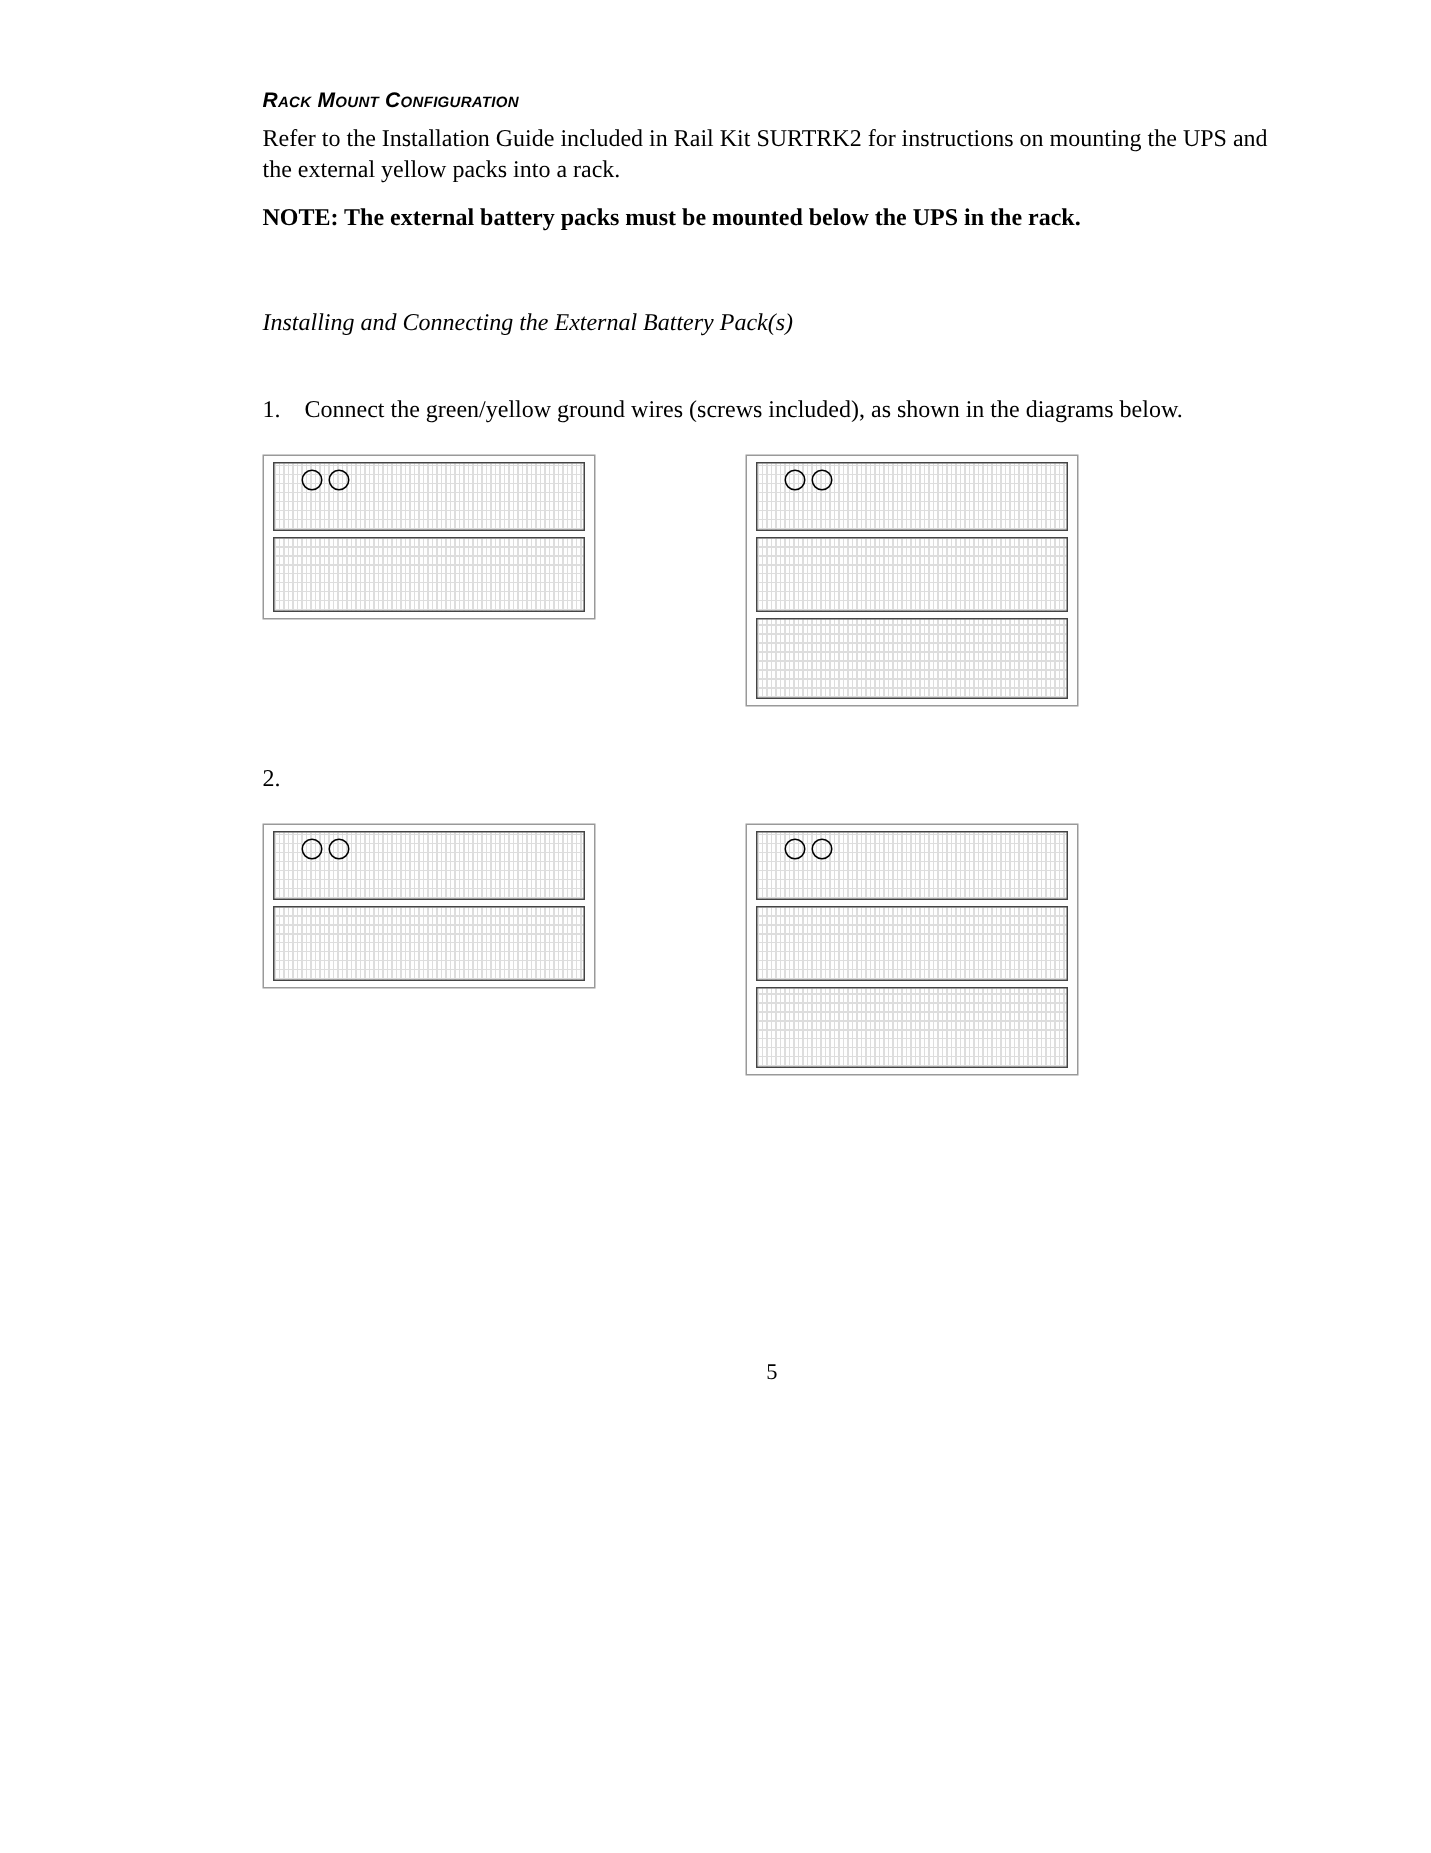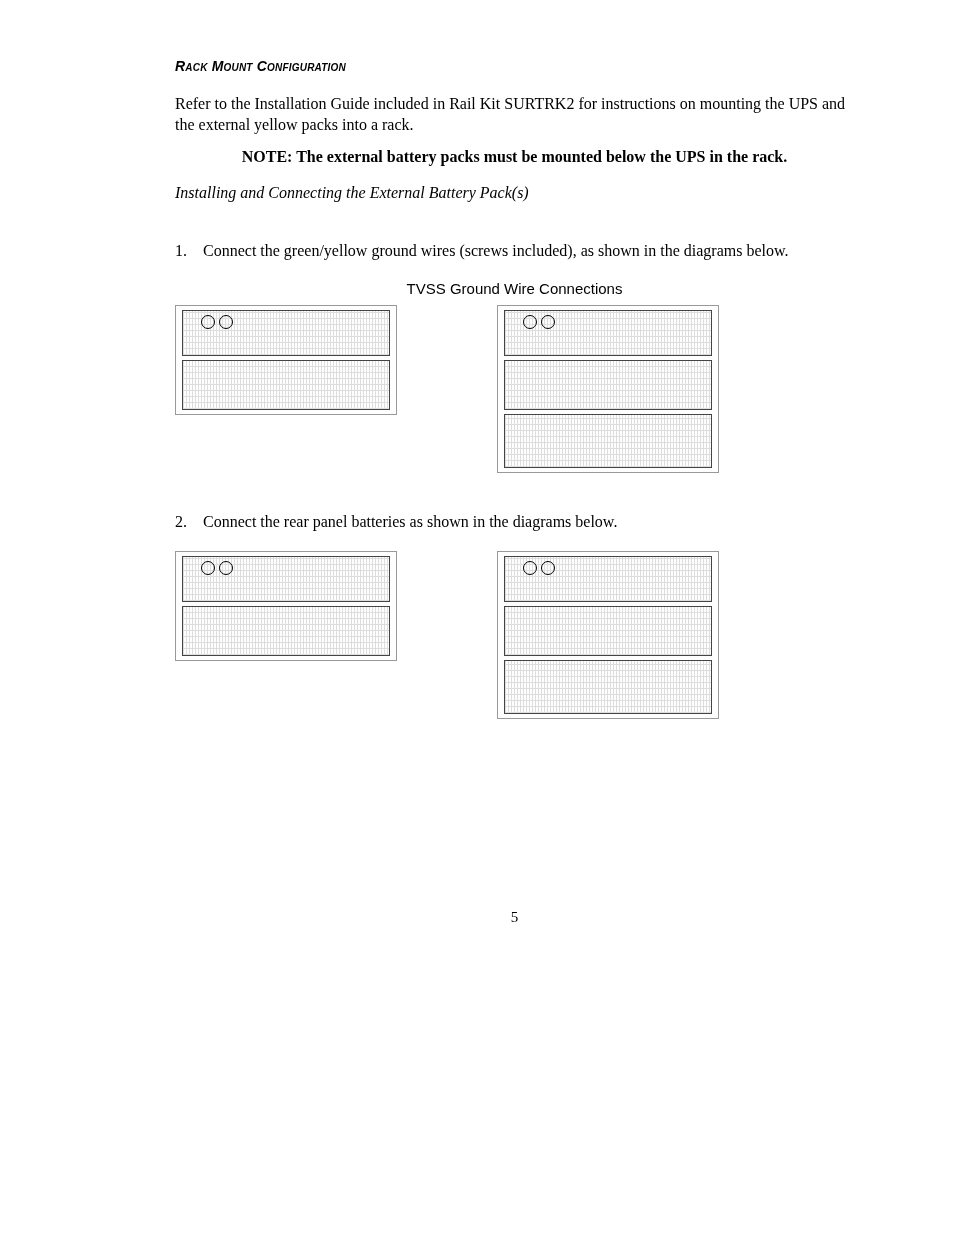--- a/index.html
+++ b/index.html
@@ -16,32 +16,31 @@
       padding: 58px 100px 0 175px;
       box-sizing: border-box;
     }
     .section-heading {
       font-family: Arial, Helvetica, sans-serif;
       font-variant: small-caps;
       font-weight: bold;
       font-style: italic;
       font-size: 14px;
       letter-spacing: 0.2px;
-      margin: 0 0 20px 0;
+      margin: 0 0 9px 0;
     }
     .para {
       font-size: 16px;
       line-height: 1.3;
       margin: 0 0 12px 0;
     }
     .note {
       font-weight: bold;
       font-size: 16px;
-      margin: 0 0 18px 0;
-      text-align: center;
+      margin: 0 0 52px 0;
     }
     .subheading {
       font-weight: normal;
       font-style: italic;
       font-size: 16px;
       margin: 0 0 40px 0;
     }
     .list-item {
       display: flex;
       margin-bottom: 20px;
@@ -110,21 +109,20 @@
 
   <p class="note">NOTE:  The external battery packs must be mounted below the UPS in the rack.</p>
 
   <p class="subheading">Installing and Connecting the External Battery Pack(s)</p>
 
   <div class="list-item">
     <span class="list-num">1.</span>
     <span class="list-text">Connect the green/yellow ground wires (screws included), as shown in the diagrams below.</span>
   </div>
 
-  <div class="caption">TVSS Ground Wire Connections</div>
 
   <div class="diagram-row">
     <div class="diagram dg1">
       <div class="rack-unit u-top2">
         <span class="circle" style="top:4px;left:18px;"></span>
         <span class="circle" style="top:4px;left:36px;"></span>
       </div>
       <div class="rack-unit u-mid2"></div>
     </div>
     <div class="diagram dg2">
@@ -132,21 +130,20 @@
         <span class="circle" style="top:4px;left:18px;"></span>
         <span class="circle" style="top:4px;left:36px;"></span>
       </div>
       <div class="rack-unit u-mid"></div>
       <div class="rack-unit u-bot"></div>
     </div>
   </div>
 
   <div class="list-item">
     <span class="list-num">2.</span>
-    <span class="list-text">Connect the rear panel batteries as shown in the diagrams below.</span>
   </div>
 
 
   <div class="diagram-row">
     <div class="diagram dg3">
       <div class="rack-unit u-top2">
         <span class="circle" style="top:4px;left:18px;"></span>
         <span class="circle" style="top:4px;left:36px;"></span>
       </div>
       <div class="rack-unit u-mid2"></div>

